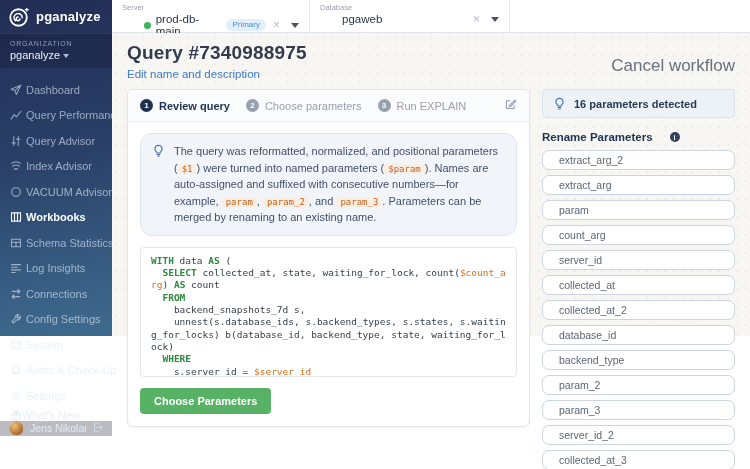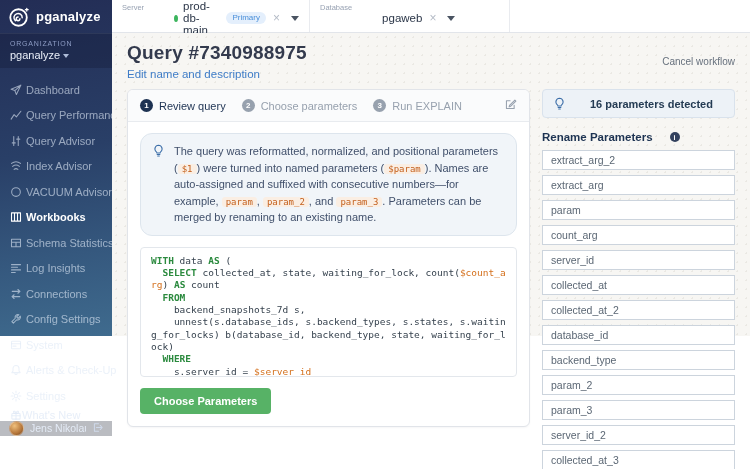--- a/index.html
+++ b/index.html
@@ -33,48 +33,48 @@
     background:rgba(8,16,34,.28); color:#e4ebf6; font-size:10.5px; cursor:pointer; }
   .avatar { width:15px; height:15px; border-radius:50%; flex:0 0 15px;
     background:radial-gradient(circle at 35% 30%, #f0c07c, #b5763a 60%, #6e4017); border:1px solid rgba(255,255,255,.35); }
   .user-name { flex:1; white-space:nowrap; overflow:hidden; }
   .logout svg { width:11px; height:11px; stroke:#cfd9ea; fill:none; stroke-width:1.5;
     stroke-linecap:round; stroke-linejoin:round; }
 
   
   .main-col { flex:1; display:flex; flex-direction:column; min-width:0; }
   .topbar { height:33px; flex:0 0 33px; background:#ffffff; border-bottom:1px solid #e2e5ea; display:flex; }
-  .selector { padding:3px 10px 0; border-right:1px solid #e9ebef; display:flex; flex-direction:row; cursor:pointer;gap:8px; }
+  .selector { padding:3px 10px 0; border-right:1px solid #e9ebef; display:flex; flex-direction:column; cursor:pointer; }
   .selector.server { width:198px; } .selector.database { width:200px; }
   .sel-label { font-size:7.5px; color:#98a2b3; }
   .sel-row { display:flex; align-items:center; gap:5px; margin-top:1px;padding-left:22px; }
   .dot { width:7px; height:7px; border-radius:50%; background:#3cb55e; }
   .sel-value { font-size:11.5px; color:#2b3648; }
   .badge { font-size:8px; color:#4a8fd9; background:#e4effc; border-radius:8px; padding:1px 6px 2px; }
   .sel-x { margin-left:auto; color:#b4bbc6; font-size:12px; line-height:1; padding:0 2px; cursor:pointer; }
   .sel-caret { margin-left:4px; border-left:4px solid transparent; border-right:4px solid transparent;
     border-top:5px solid #4a5462; cursor:pointer; }
 
   .content { flex:1; min-height:0; padding:9px 15px 0; background-color:#f7f6f3;
     background-image:radial-gradient(rgba(120,115,95,.10) 1px, transparent 1px); background-size:9px 9px; }
   .title-row { display:flex; justify-content:space-between; align-items:flex-start; }
   .page-title { font-size:19px; font-weight:bold; color:#333a4d; letter-spacing:.2px; }
   .edit-link { display:inline-block; margin-top:4px; font-size:11.5px; color:#3e7cc7; cursor:pointer; }
-  .cancel-link { font-size:10px; color:#67717e; margin-top:14px; cursor:pointer; }
+  .cancel-link { font-size:17px; color:#67717e; margin-top:14px; cursor:pointer; }
 
   .work-row { display:flex; gap:12px; margin-top:9px; align-items:flex-start; }
   .card { flex:1; min-width:0; height:338px; background:#ffffff; border:1px solid #e1e4e9; border-radius:6px;
     display:flex; flex-direction:column; overflow:hidden; box-shadow:0 1px 2px rgba(20,30,50,.04); }
   .steps { display:flex; align-items:center; gap:16px; padding:8px 12px; background:#fafbfc; border-bottom:1px solid #e8ebef; }
   .step { display:flex; align-items:center; gap:6px; cursor:pointer; }
   .step-num { width:13px; height:13px; border-radius:50%; background:#97a1ae; color:#fff; font-size:8px;
     font-weight:bold; display:flex; align-items:center; justify-content:center; }
   .step-label { font-size:11px; color:#97a1ae; }
   .step.active .step-num { background:#1d3252; }
-  .step.active .step-label { color:#1d3252; font-weight:normal; }
+  .step.active .step-label { color:#1d3252; font-weight:bold; }
   .steps-edit { margin-left:auto; cursor:pointer; }
   .steps-edit svg { width:13px; height:13px; stroke:#97a1ae; fill:none; stroke-width:1.3; stroke-linecap:round; stroke-linejoin:round; }
 
   .notice { display:flex; gap:9px; margin:11px 12px 0; padding:9px 11px; background:#f1f5f9;
     border:1px solid #dde5ed; border-radius:12px; font-size:11px; line-height:1.5; color:#41506b; }
   .notice svg { width:13px; height:13px; flex:0 0 13px; margin-top:1px; stroke:#3c6ea8; fill:none;
     stroke-width:1.3; stroke-linecap:round; stroke-linejoin:round; }
   .chip { font-family:"DejaVu Sans Mono", monospace; font-size:9px; color:#c4601d; background:#faeee3;
     border-radius:3px; padding:0 4px; white-space:nowrap; }
 
@@ -83,31 +83,31 @@
     color:#36424e; white-space:pre-wrap; word-break:break-all; }
   .code .kw { color:#2b8a3e; font-weight:bold; }
   .code .pm { color:#d4701c; }
 
   .btn-row { padding:0 12px 12px; }
   .btn-green { display:inline-block; background:#57b266; color:#ffffff; font-size:11px; font-weight:bold;
     border:none; border-radius:4px; padding:7px 14px; cursor:pointer; font-family:"Liberation Sans",sans-serif; }
 
   
   .panel { width:193px; flex:0 0 193px; display:flex; flex-direction:column; }
-  .detected { display:flex; align-items:center; gap:24px; background:#edf2f7; border:1px solid #d9e2ec;
+  .detected { display:flex; align-items:center; gap:8px; background:#edf2f7; border:1px solid #d9e2ec;
     border-radius:4px; padding:7px 10px; font-size:11px; font-weight:bold; color:#243b53; }
   .detected svg { width:13px; height:13px; flex:0 0 13px; stroke:#3c6ea8; fill:none; stroke-width:1.3;
     stroke-linecap:round; stroke-linejoin:round; }
   .panel-heading { display:flex; align-items:center; gap:17px; margin:13px 0 7px; font-size:11.5px;
     font-weight:bold; color:#1d3352; }
   .info-i { width:10px; height:10px; border-radius:50%; background:#33415e; color:#fff; font-size:7px;
     font-weight:bold; display:inline-flex; align-items:center; justify-content:center; cursor:pointer; }
   .fields { display:flex; flex-direction:column; }
-  .fields input { height:20px; margin-bottom:5px; border:1px solid #ccd4dd; border-radius:0;
-    padding:0 8px; font-size:10.5px; color:#5b6774; font-family:"Liberation Sans",sans-serif; background:#fff; outline:none; }
+  .fields input { height:20px; margin-bottom:5px; border:1px solid #ccd4dd; border-radius:7px;
+    padding:0 16px; font-size:10.5px; color:#5b6774; font-family:"Liberation Sans",sans-serif; background:#fff; outline:none; }
 </style>
 </head>
 <body>
 
 <div class="app">
 
   <div class="sidebar">
     <div class="brand">
       <svg class="brand-logo" viewBox="0 0 24 24">
         <circle cx="11.5" cy="12.5" r="9" fill="none" stroke="#ffffff" stroke-width="2"></circle>

